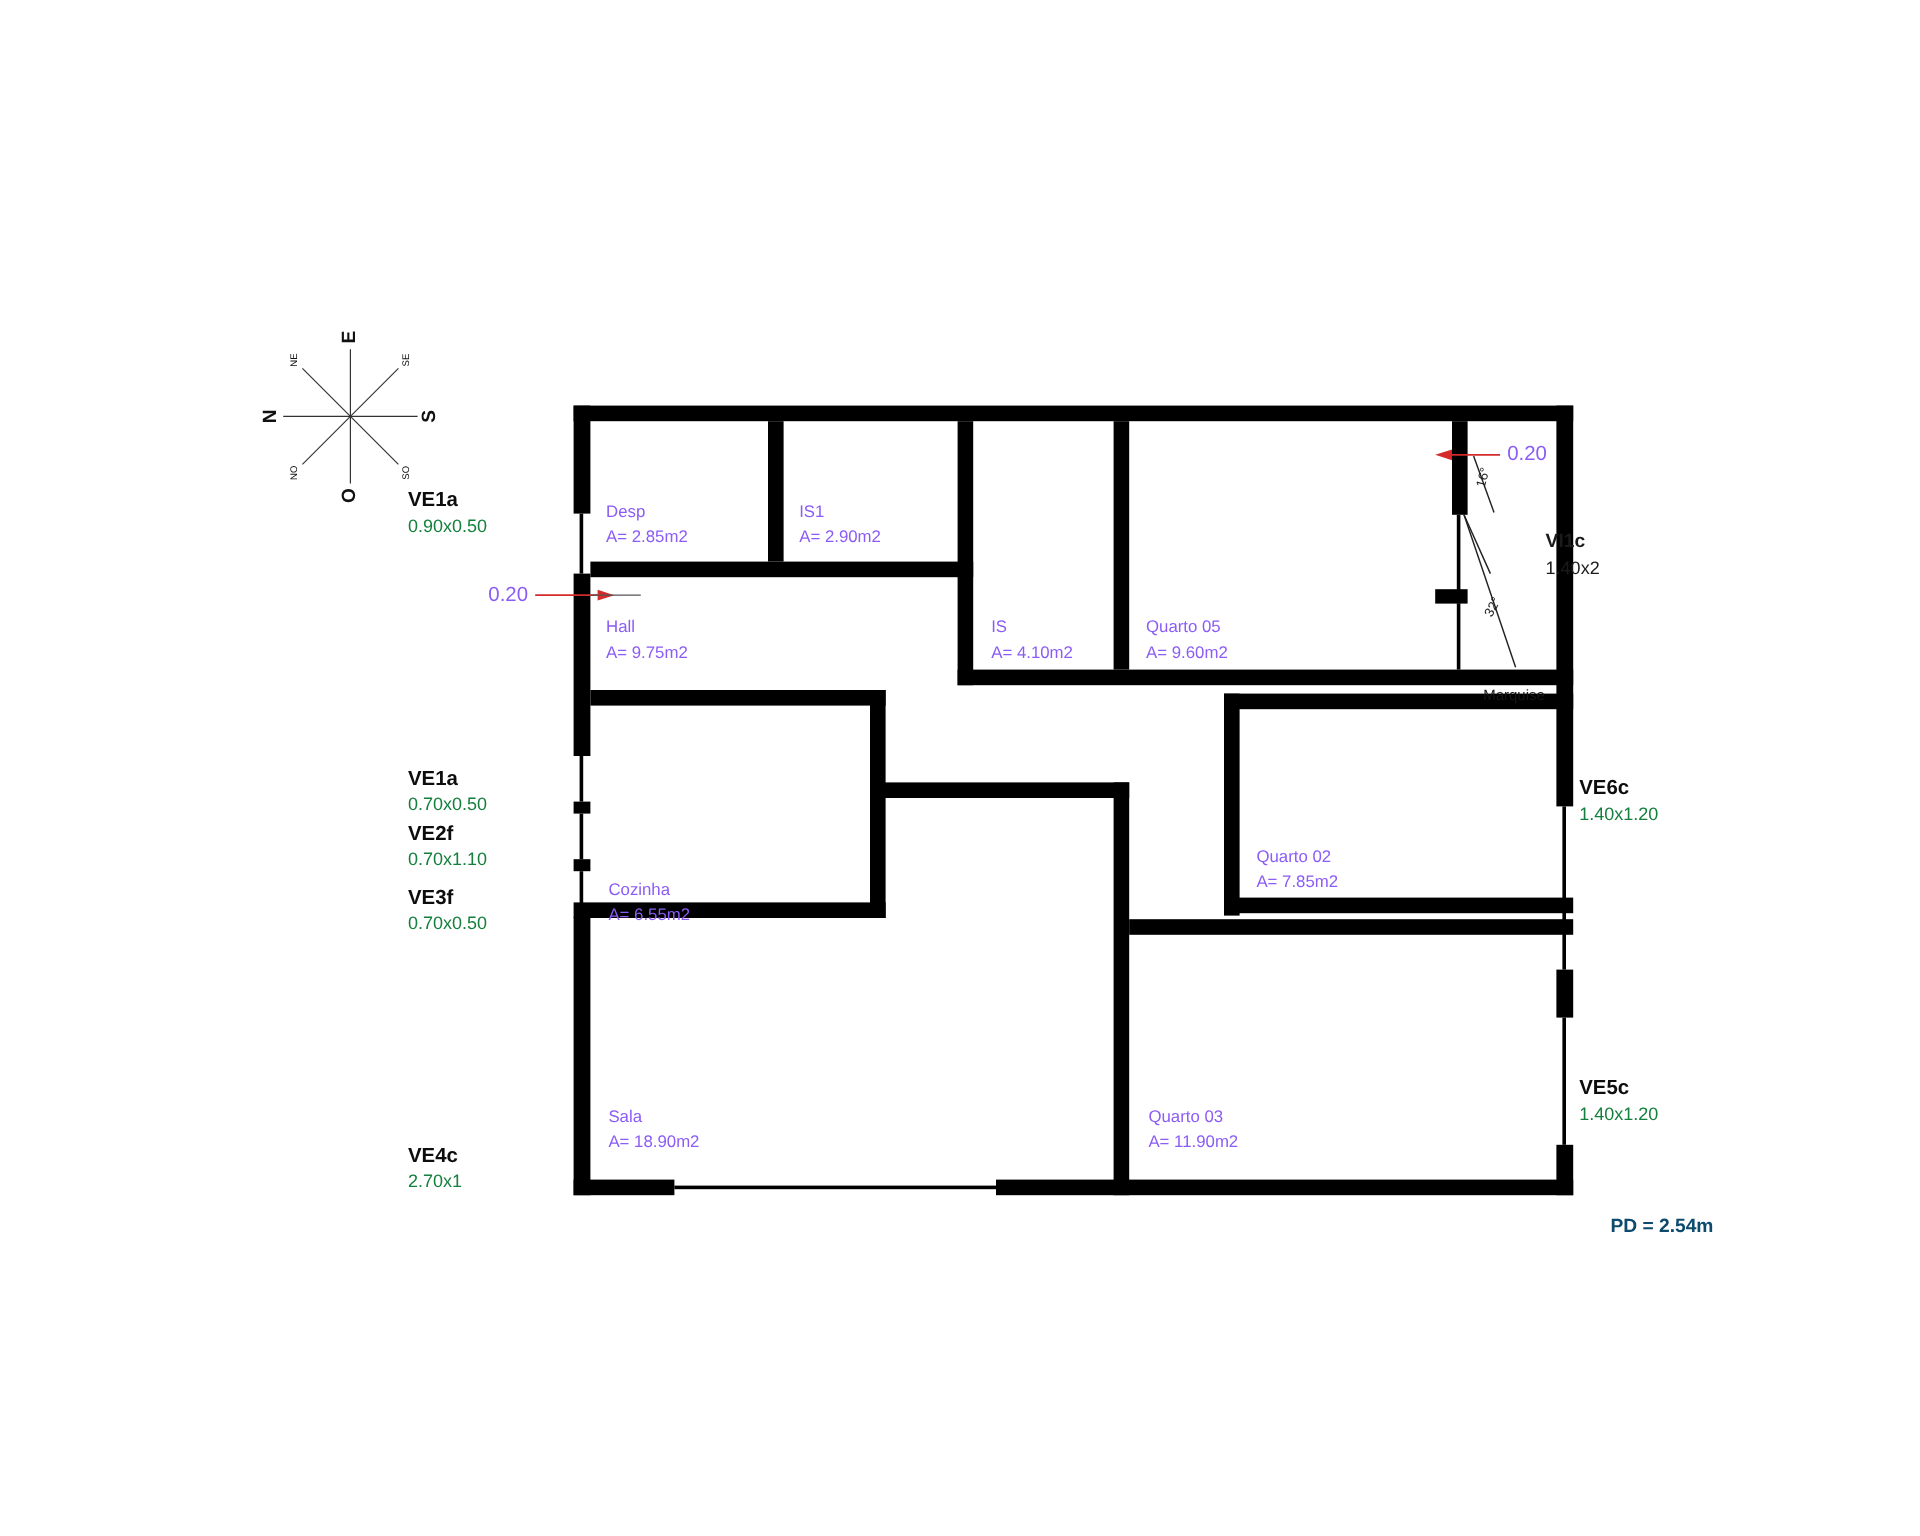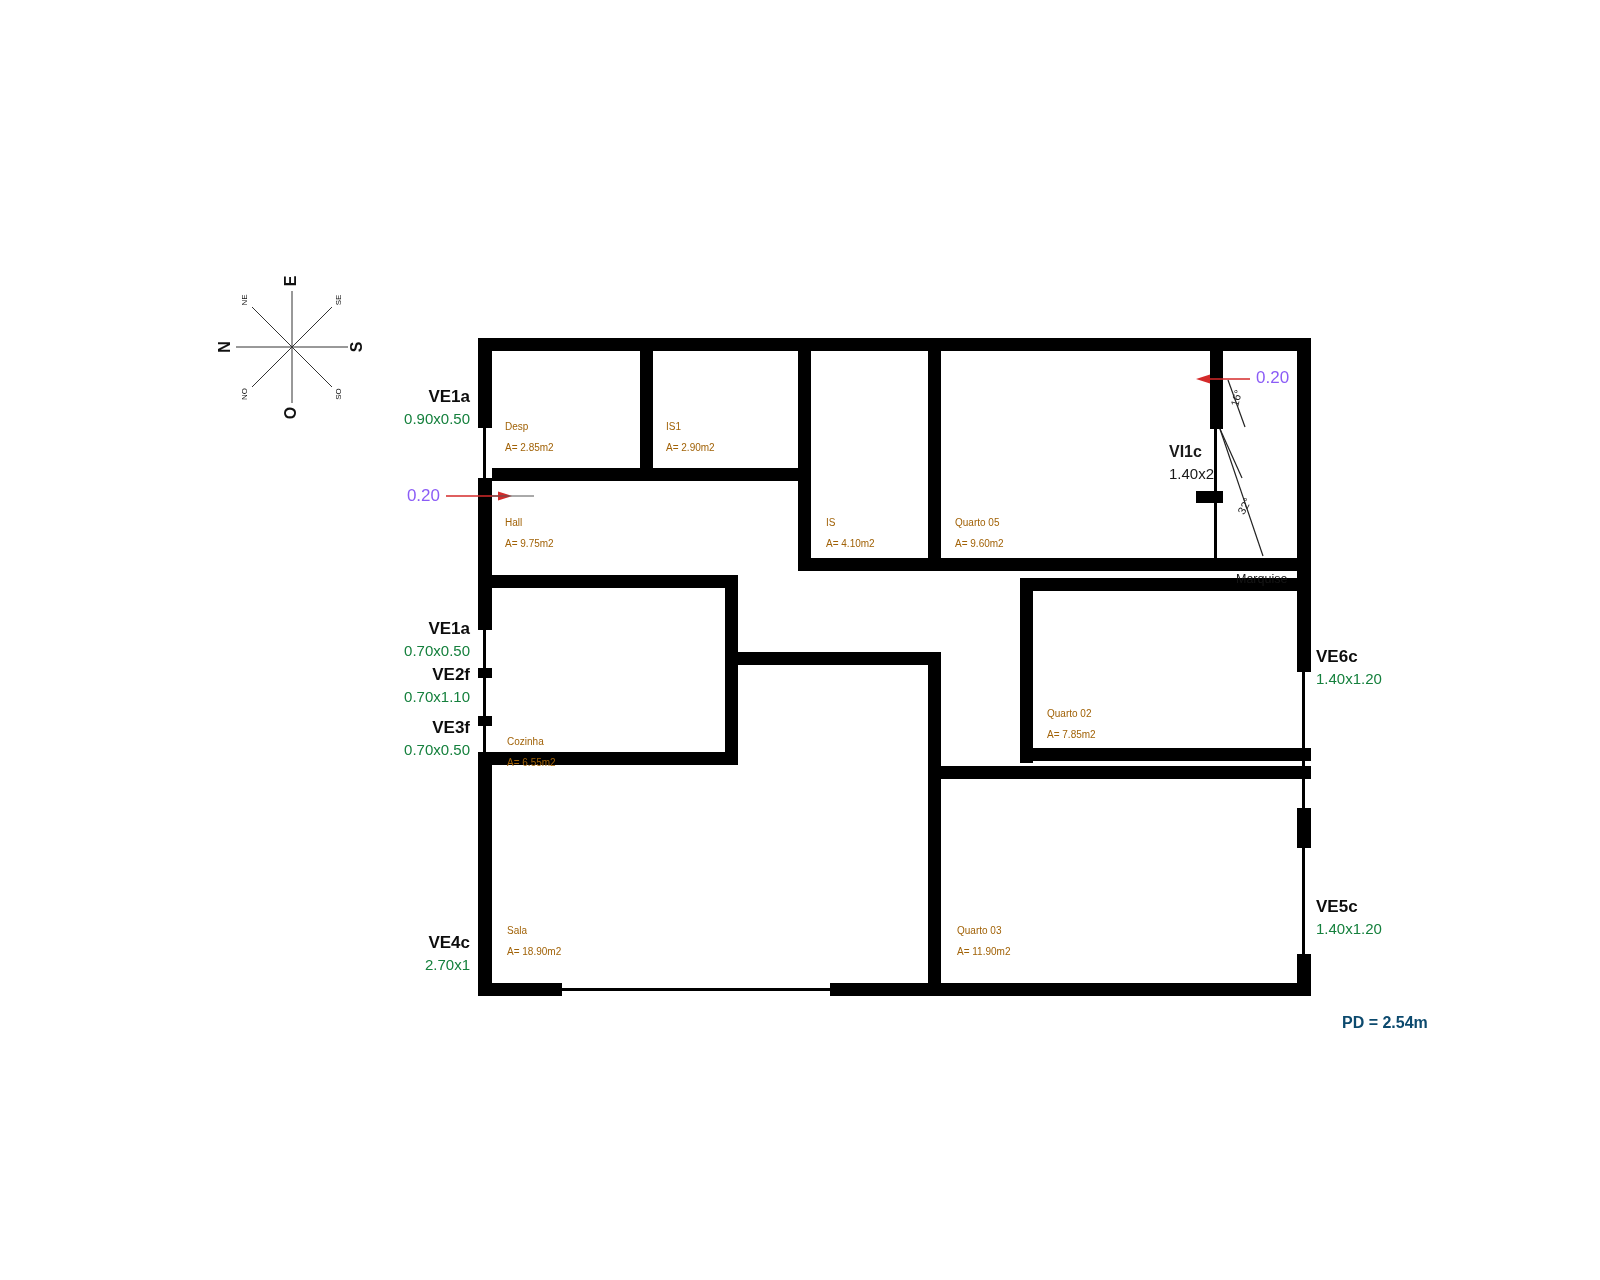--- a/index.html
+++ b/index.html
@@ -10,38 +10,38 @@
     background:#ffffff;
     font-family:"Liberation Sans", sans-serif;
     color:#1a1a1a;
     overflow:hidden;
   }
   svg{position:absolute;left:0;top:0;}
   .plan-svg{width:1600px;height:1280px;}
   .compass-svg{left:207px;top:262px;}
   .room-label{
     position:absolute;
-    font-size:10px;
+    font-size:14px;
     line-height:21px;
     white-space:nowrap;
-    color:#a16207;
+    color:#8b5cf6;
   }
   .marquise-label{
     position:absolute;
     font-size:12.5px;
     white-space:nowrap;
     color:#161616;
     margin-top:44px;
   }
   .olabel{position:absolute;white-space:nowrap;}
-  .olabel.leftside{left:340px;width:130px;text-align:right;}
+  .olabel.leftside{left:340px;width:130px;margin-top:20px;}
   .olabel.rightside{left:1316px;text-align:left;}
   .olabel .code{font-size:17px;font-weight:bold;line-height:22px;color:#0d0d0d;}
   .olabel .osize{font-size:15px;line-height:22px;color:#15803d;}
-  .vi1c-label{position:absolute;left:1169px;top:441px;white-space:nowrap;}
+  .vi1c-label{position:absolute;left:1288px;top:441px;white-space:nowrap;}
   .vi1c-label .code{font-size:16px;font-weight:bold;line-height:22px;}
   .vi1c-label .osize{font-size:15px;line-height:22px;}
   .pd-label{
     position:absolute;left:1342px;top:1014px;
     font-size:16px;font-weight:bold;white-space:nowrap;color:#0c4a6e;
   }
   .dim{
     position:absolute;
     font-size:17px;
     color:#8b5cf6;

